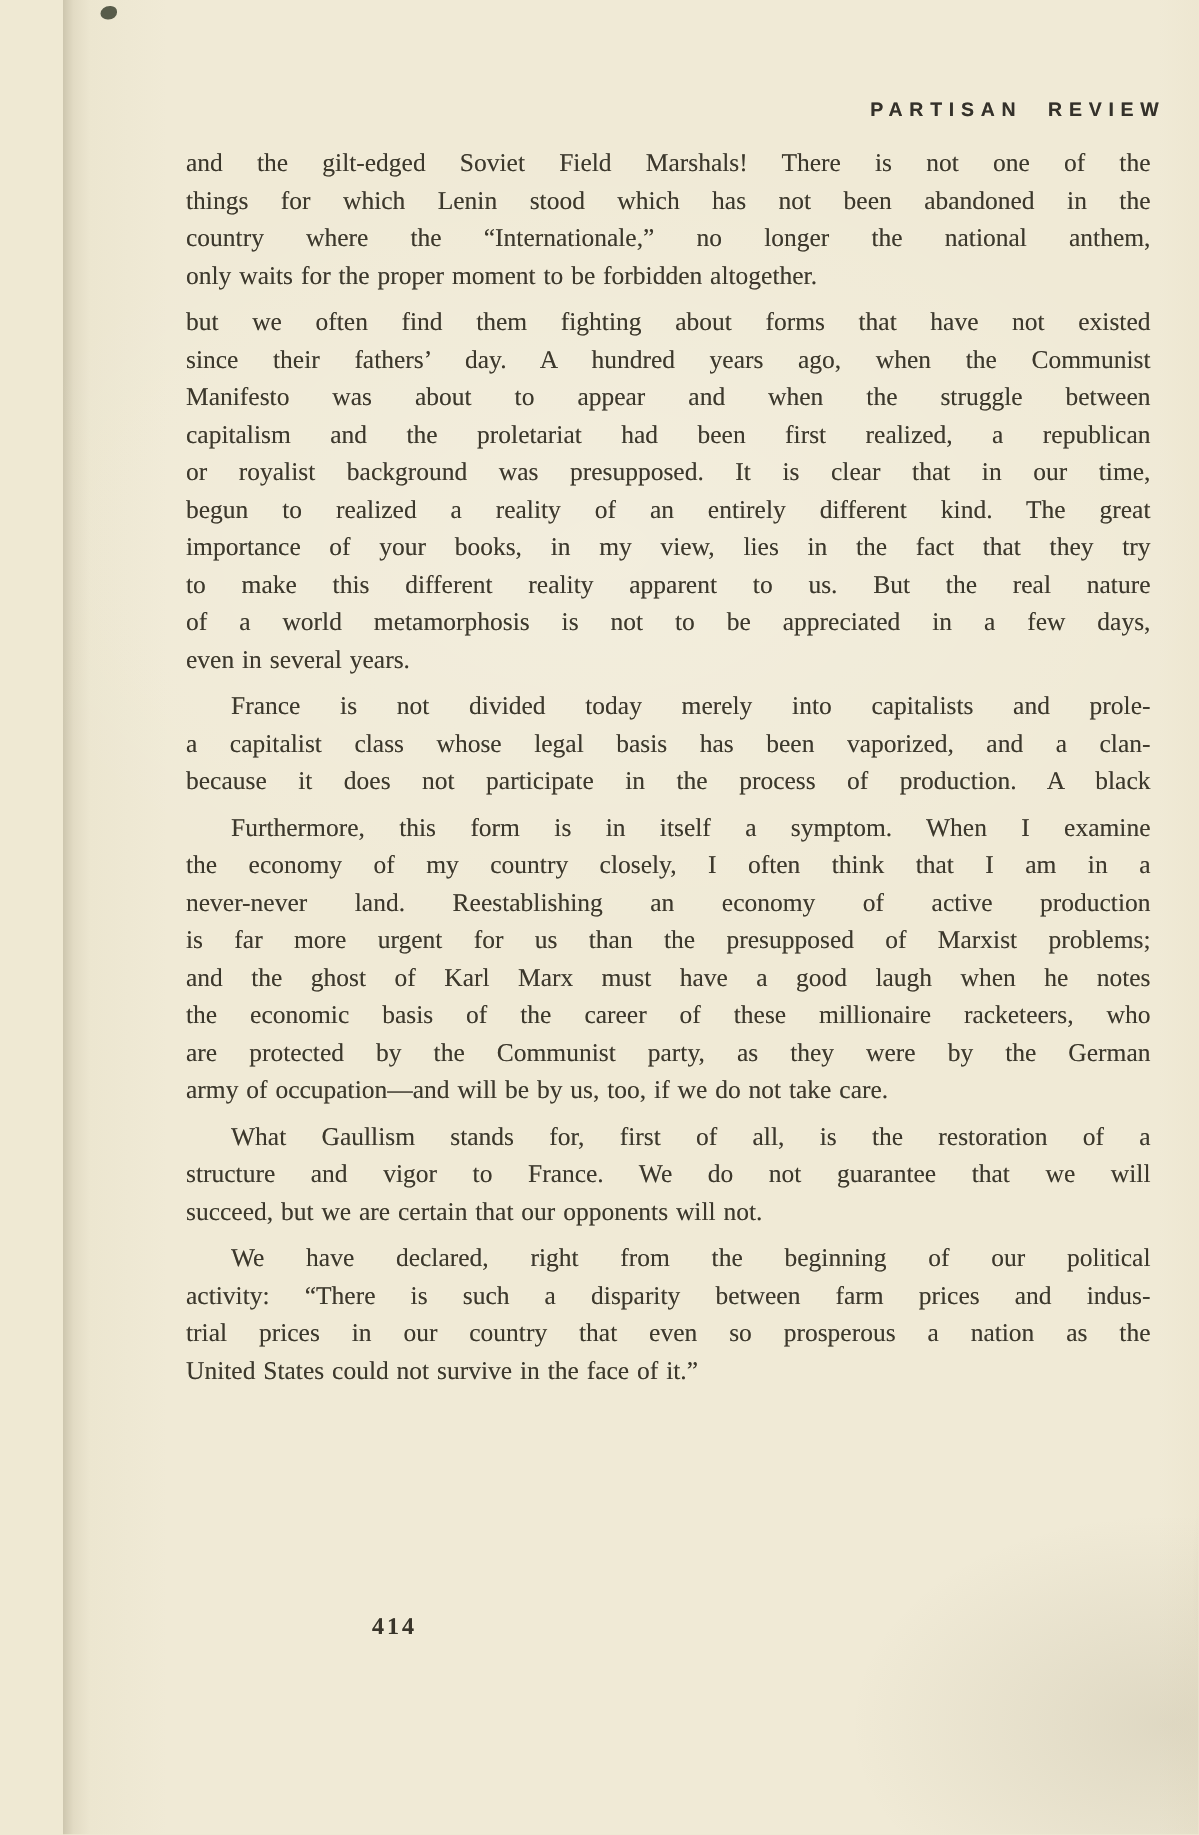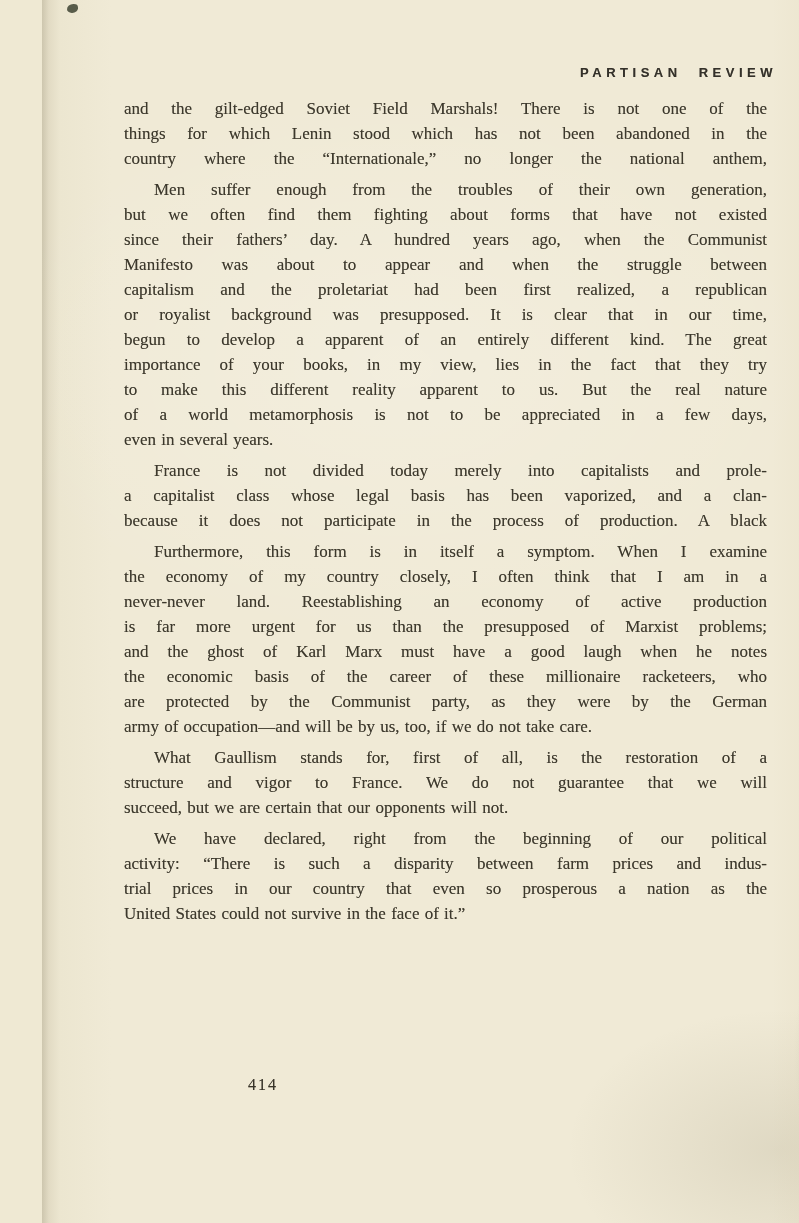--- a/index.html
+++ b/index.html
@@ -108,21 +108,21 @@
     text-align: justify;
     text-align-last: justify;
   }
   .line.last { text-align-last: auto; }
   .line.indent { text-indent: 30px; }
   .page-number {
     position: absolute;
     left: 206px;
     top: 1074px;
     font-family: "Liberation Serif", serif;
-    font-weight: normal;
+    font-weight: bold;
     font-size: 16px;
     line-height: 22px;
     letter-spacing: 2px;
     color: #39352a;
     text-shadow: 0 0 0.4px rgba(57,53,42,0.5);
   }
 </style>
 </head>
 <body>
 
@@ -134,29 +134,29 @@
   <div class="edge-blot"></div>
   <div class="corner-shade"></div>
 
   <div class="running-head">PARTISAN REVIEW</div>
 
   <div class="body-text">
       <div class="paragraph">
         <div class="line">and the gilt-edged Soviet Field Marshals! There is not one of the</div>
         <div class="line">things for which Lenin stood which has not been abandoned in the</div>
         <div class="line">country where the “Internationale,” no longer the national anthem,</div>
+        <div class="line last">only waits for the proper moment to be forbidden altogether.</div>
       </div>
       <div class="paragraph">
-        <div class="line indent">Men suffer enough from the troubles of their own generation,</div>
         <div class="line">but we often find them fighting about forms that have not existed</div>
         <div class="line">since their fathers’ day. A hundred years ago, when the Communist</div>
         <div class="line">Manifesto was about to appear and when the struggle between</div>
         <div class="line">capitalism and the proletariat had been first realized, a republican</div>
         <div class="line">or royalist background was presupposed. It is clear that in our time,</div>
-        <div class="line">begun to develop a apparent of an entirely different kind. The great</div>
+        <div class="line">begun to realized a reality of an entirely different kind. The great</div>
         <div class="line">importance of your books, in my view, lies in the fact that they try</div>
         <div class="line">to make this different reality apparent to us. But the real nature</div>
         <div class="line">of a world metamorphosis is not to be appreciated in a few days,</div>
         <div class="line last">even in several years.</div>
       </div>
       <div class="paragraph">
         <div class="line indent">France is not divided today merely into capitalists and prole-</div>
         <div class="line">a capitalist class whose legal basis has been vaporized, and a clan-</div>
         <div class="line">because it does not participate in the process of production. A black</div>
       </div>

